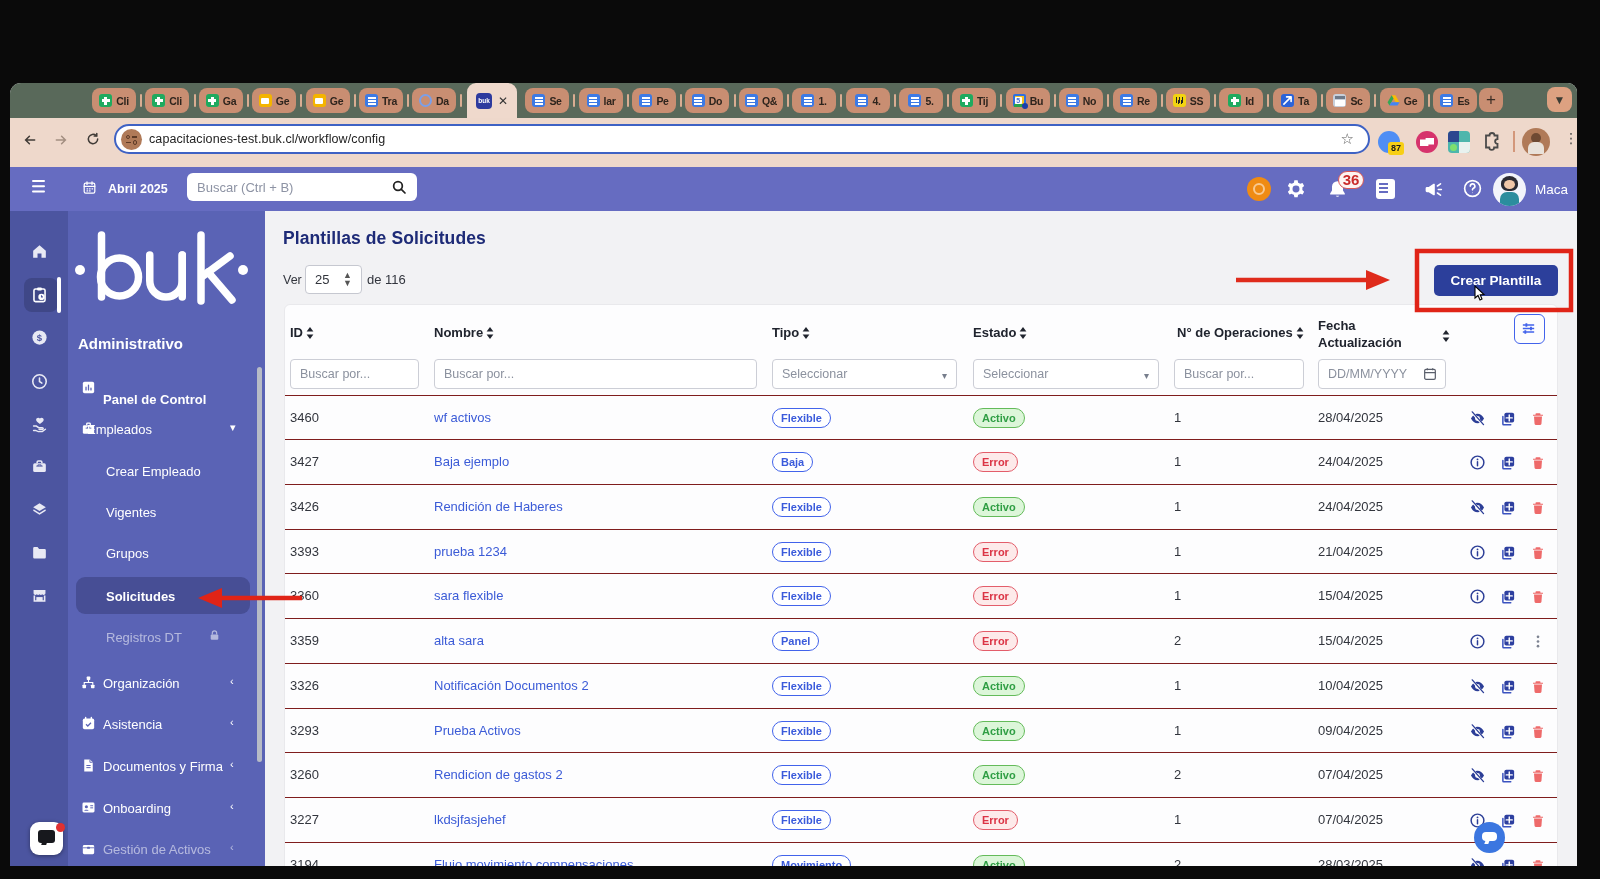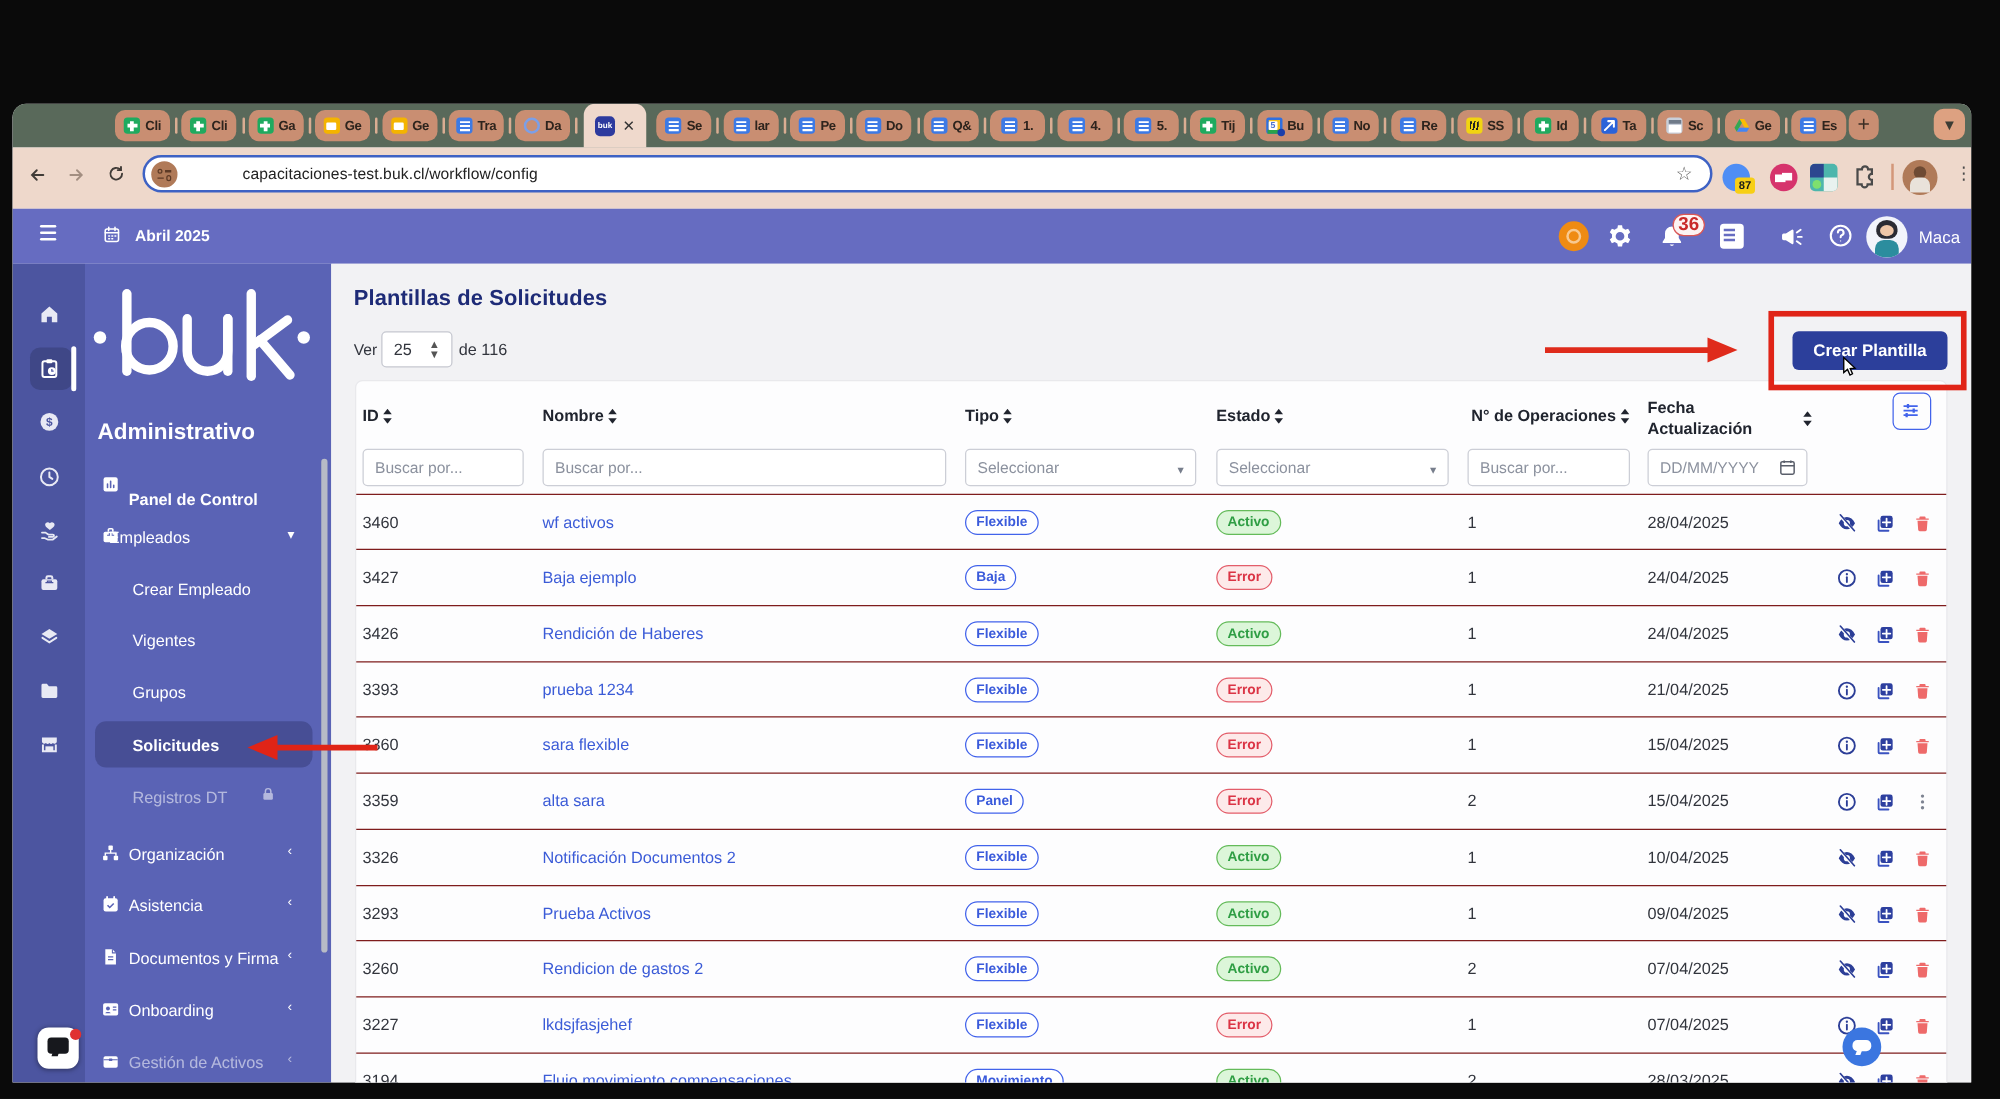--- a/index.html
+++ b/index.html
@@ -18,21 +18,21 @@
   .fav.slides { background:#f4b400; }
   .fav.slides:before { content:""; position:absolute; left:2.5px; top:3.5px; width:8px; height:6px; background:#fff; border-radius:1px; }
   .fav.docs { background:#3d7ae5; }
   .fav.docs:before { content:""; position:absolute; left:2.5px; top:2.5px; width:8px; height:8px; background:linear-gradient(#fff 0 1.6px, transparent 1.6px 3.2px, #fff 3.2px 4.8px, transparent 4.8px 6.4px, #fff 6.4px 8px); }
   #activetab { position:absolute; top:0; width:58px; height:35px; background:#efd9cc; border-radius:9px 9px 0 0; display:flex; align-items:center; justify-content:center; gap:6px; }
   #plus { position:absolute; left:1469px; top:5px; width:24px; height:24px; border-radius:8px; background:#c98e72; color:#3a2d24; font-size:17px; line-height:23px; text-align:center; }
   #tabchev { position:absolute; left:1537px; top:4px; width:25px; height:25px; border-radius:8px; background:#dda181; color:#3c3c34; font-size:12px; display:flex; align-items:center; justify-content:center; }
 
   
   #toolbar { position:relative; height:49px; background:#eed8cb; display:flex; align-items:center; }
-  #urlpill { position:absolute; left:104px; top:6px; width:1256px; height:30px; background:#fff; border:2px solid #3e62c4; border-radius:17px; display:flex; align-items:center;gap:45px; }
+  #urlpill { position:absolute; left:104px; top:6px; width:1256px; height:30px; background:#fff; border:2px solid #3e62c4; border-radius:17px; display:flex; align-items:center; }
   #siteic { width:21px; height:21px; border-radius:50%; background:#b07a58; margin-left:5px; position:relative; flex:none; }
   #urltext { font-size:12.5px; color:#222; margin-left:7px; font-weight:500; letter-spacing:0.1px; }
   #star { margin-left:auto; margin-right:14px; color:#5a5a5a; font-size:15px; }
 
   
   #appbar { position:relative; height:44px; background:#666cc1; }
   #appbar .wt { color:#fff; }
   #searchbox { position:absolute; left:177px; top:6px; width:230px; height:28px; background:#fff; border-radius:6px; display:flex; align-items:center; }
   #searchbox span { color:#8d93a4; font-size:13px; margin-left:10px; }
 
@@ -271,20 +271,27 @@
 
     </div>
     <div id="appbar">
 <div style="position:absolute;left:22px;top:13px;width:13px;height:2.2px;background:#fff;border-radius:2px;box-shadow:0 5.2px 0 #fff, 0 10.4px 0 #fff;"></div>
 <svg style="position:absolute;left:72px;top:13px;" width="15" height="15" viewBox="0 0 24 24" fill="none" stroke="#fff" stroke-width="2">
           <rect x="3.5" y="5" width="17" height="16" rx="2.5"></rect>
           <path d="M8 3 v4 M16 3 v4 M3.5 10 h17" stroke-linecap="round"></path>
           <path d="M8 14 h1 M12 14 h1 M16 14 h1 M8 17.5 h1 M12 17.5 h1" stroke-linecap="round"></path>
         </svg>
 <div class="wt" style="position:absolute;left:98px;top:15px;font-size:12.5px;font-weight:bold;">Abril 2025</div>
+<div id="searchbox">
+          <span>Buscar (Ctrl + B)</span>
+  <svg style="position:absolute;right:10px;top:6px;" width="16" height="16" viewBox="0 0 24 24" fill="none" stroke="#222" stroke-width="2.6">
+            <circle cx="10.5" cy="10.5" r="6.5"></circle>
+            <path d="M15.5 15.5 L21 21" stroke-linecap="round"></path>
+          </svg>
+</div>
 <div style="position:absolute;left:1237px;top:10px;width:24px;height:24px;border-radius:50%;background:#ef8b13;"></div>
 <div style="position:absolute;left:1243px;top:16px;width:12px;height:12px;border-radius:50%;border:2px solid #fff8;"></div>
 <svg style="position:absolute;left:1275px;top:11px;" width="22" height="22" viewBox="0 0 24 24" fill="#fff">
           <path d="M12 8.2 a3.8 3.8 0 1 0 0 7.6 a3.8 3.8 0 0 0 0 -7.6 Z M10.2 2.5 h3.6 l0.5 2.6 a7.4 7.4 0 0 1 2.3 1.3 l2.5 -0.9 l1.8 3.1 l-2 1.8 a7.6 7.6 0 0 1 0 2.7 l2 1.8 l-1.8 3.1 l-2.5 -0.9 a7.4 7.4 0 0 1 -2.3 1.3 l-0.5 2.6 h-3.6 l-0.5 -2.6 a7.4 7.4 0 0 1 -2.3 -1.3 l-2.5 0.9 l-1.8 -3.1 l2 -1.8 a7.6 7.6 0 0 1 0 -2.7 l-2 -1.8 l1.8 -3.1 l2.5 0.9 a7.4 7.4 0 0 1 2.3 -1.3 Z" fill-rule="evenodd"></path>
         </svg>
 <svg style="position:absolute;left:1317px;top:12px;" width="21" height="21" viewBox="0 0 24 24" fill="#fff">
           <path d="M12 2.5 a6.3 6.3 0 0 0 -6.3 6.3 v4.2 L3.6 16.5 v1.2 h16.8 v-1.2 l-2.1 -3.5 V8.8 A6.3 6.3 0 0 0 12 2.5 Z M10 19 a2.2 2.2 0 0 0 4 0 Z"></path>
         </svg>
 <div style="position:absolute;left:1328px;top:4px;min-width:26px;height:18px;background:#fdf3f2;border:1.6px solid #d95757;border-radius:9px;color:#c92a2a;font-size:15px;font-weight:bold;text-align:center;line-height:15px;padding:0 2px;">36</div>
 <div style="position:absolute;left:1366px;top:12px;width:19px;height:20px;border-radius:3px;background:#fff;"></div>
@@ -356,21 +363,21 @@
 <circle cx="175" cy="59" r="5" fill="#fff" stroke="none"></circle>
 <path d="M33.5 24 V86"></path>
 <circle cx="51.5" cy="66" r="19"></circle>
 <path d="M81.75 44 V69.75 a16.25 16.25 0 0 0 32.5 0 V44"></path>
 <path d="M114.25 44 V86"></path>
 <path d="M133 24 V90"></path>
 <path d="M135 65 L162 45"></path>
 <path d="M140 61 L164 89"></path>
 </g>
           </svg>
-<div style="position:absolute;left:10px;top:124px;font-size:18px;font-weight:bold;color:#fff;">Administrativo</div>
+<div style="position:absolute;left:10px;top:124px;font-size:15px;font-weight:bold;color:#fff;">Administrativo</div>
 <div style="position:absolute;left:12px;top:168px;"><svg width="17" height="17" viewBox="0 0 24 24">
               <rect x="4" y="4" width="16" height="16" rx="2.5" fill="#fff"></rect>
               <path d="M8.5 15.5 v-4 M12 15.5 v-7 M15.5 15.5 v-2.5" stroke="#5a63b5" stroke-width="1.8" stroke-linecap="round"></path>
             </svg></div>
 <div class="mitem " style="left:35px;top:181px;font-weight:bold;">Panel de Control</div>
 <div style="position:absolute;left:12px;top:209px;"><svg width="17" height="17" viewBox="0 0 24 24">
               <rect x="4" y="7.5" width="16" height="12" rx="2" fill="#fff"></rect>
               <path d="M9.5 7.5 v-2 a1.2 1.2 0 0 1 1.2 -1.2 h2.6 a1.2 1.2 0 0 1 1.2 1.2 v2" stroke="#fff" stroke-width="1.8" fill="none"></path>
               <path d="M8 11.5 h8 M10.5 11.5 v-1.6 h3 v1.6" stroke="#5a63b5" stroke-width="1.2" fill="none"></path>
             </svg></div>

